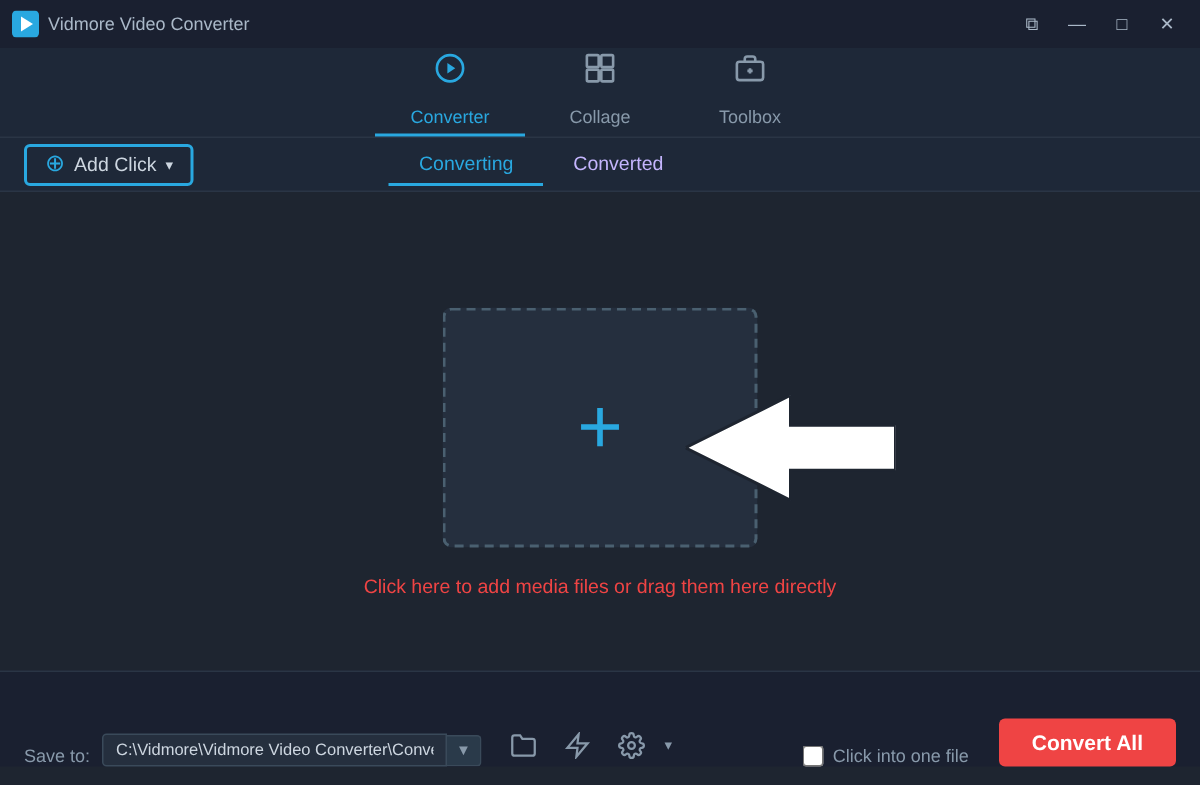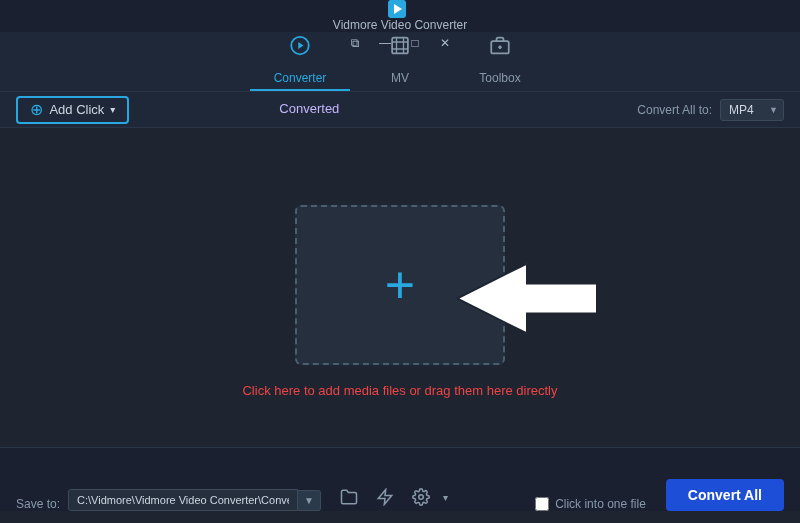--- a/index.html
+++ b/index.html
@@ -14,21 +14,20 @@
     }
 
     
     #title-bar {
       background: #1a2030;
       height: 32px;
       display: flex;
       align-items: center;
       padding: 0 8px;
       user-select: none;
-      flex-direction: column;
     }
     #app-icon {
       width: 18px;
       height: 18px;
       margin-right: 6px;
     }
     #app-title {
       font-size: 12px;
       color: #aab8c8;
       flex: 1;
@@ -276,21 +275,21 @@
       font-size: 12px;
       color: #8899aa;
     }
     #merge-checkbox {
       width: 14px;
       height: 14px;
       cursor: pointer;
     }
 
     #convert-all-btn {
-      background: #1d4ed8;
+      background: #ef4444;
       color: #fff;
       border: none;
       padding: 8px 22px;
       border-radius: 4px;
       font-size: 14px;
       font-weight: 600;
       cursor: pointer;
       margin-left: 12px;
       white-space: nowrap;
     }
@@ -333,66 +332,58 @@
 <div id="tab-bar">
 
   <div class="main-tab active">
     <svg viewBox="0 0 24 24" fill="none" stroke="#29a8e0" stroke-width="2">
       <circle cx="12" cy="12" r="10"></circle>
       <polygon points="10,8 16,12 10,16" fill="#29a8e0" stroke="none"></polygon>
     </svg>
     <span>Converter</span>
   </div>
 
+
   <div class="main-tab">
     <svg viewBox="0 0 24 24" fill="none" stroke="#8899aa" stroke-width="2">
-      <rect x="3" y="3" width="18" height="18" rx="2"></rect>
-      <path d="M8 3v18M16 3v18M3 8h18M3 16h18" stroke-width="1.5"></path>
+      <rect x="2" y="2" width="9" height="9" rx="1"></rect>
+      <rect x="13" y="2" width="9" height="9" rx="1"></rect>
+      <rect x="2" y="13" width="9" height="9" rx="1"></rect>
+      <rect x="13" y="13" width="9" height="9" rx="1"></rect>
     </svg>
-    <span>MV</span>
-  </div>
-
+    <span>Collage</span>
+  </div>
 
   <div class="main-tab">
     <svg viewBox="0 0 24 24" fill="none" stroke="#8899aa" stroke-width="2">
       <rect x="2" y="7" width="20" height="14" rx="2"></rect>
       <path d="M16 7V5a2 2 0 0 0-2-2h-4a2 2 0 0 0-2 2v2"></path>
       <line x1="12" y1="12" x2="12" y2="16"></line>
       <line x1="10" y1="14" x2="14" y2="14"></line>
     </svg>
     <span>Toolbox</span>
   </div>
 </div>
 
 <div id="sub-tab-bar">
   <button id="add-files-btn">
     <span class="add-files-plus">⊕</span>
     <span>Add Click</span>
     <span class="add-files-arrow">▾</span>
   </button>
 
   <div id="sub-tabs">
+    <div class="sub-tab active">
+      <span>Converting</span>
+    </div>
     <div class="sub-tab">
       <span>Converted</span>
     </div>
   </div>
 
-  <div id="convert-all-to">
-    <span>Convert All to:</span>
-    <div class="format-select-wrapper">
-      <select id="format-select">
-        <option>MP4</option>
-        <option>MKV</option>
-        <option>AVI</option>
-        <option>MOV</option>
-        <option>WMV</option>
-        <option>FLV</option>
-      </select>
-    </div>
-  </div>
 </div>
 
 <div id="main-content">
   <div id="drop-zone-area">
     <div id="drop-zone">
       <span class="drop-plus">+</span>
     </div>
 
     <svg class="arrow-right-to-left" width="140" height="70" viewBox="0 0 140 70">
 

